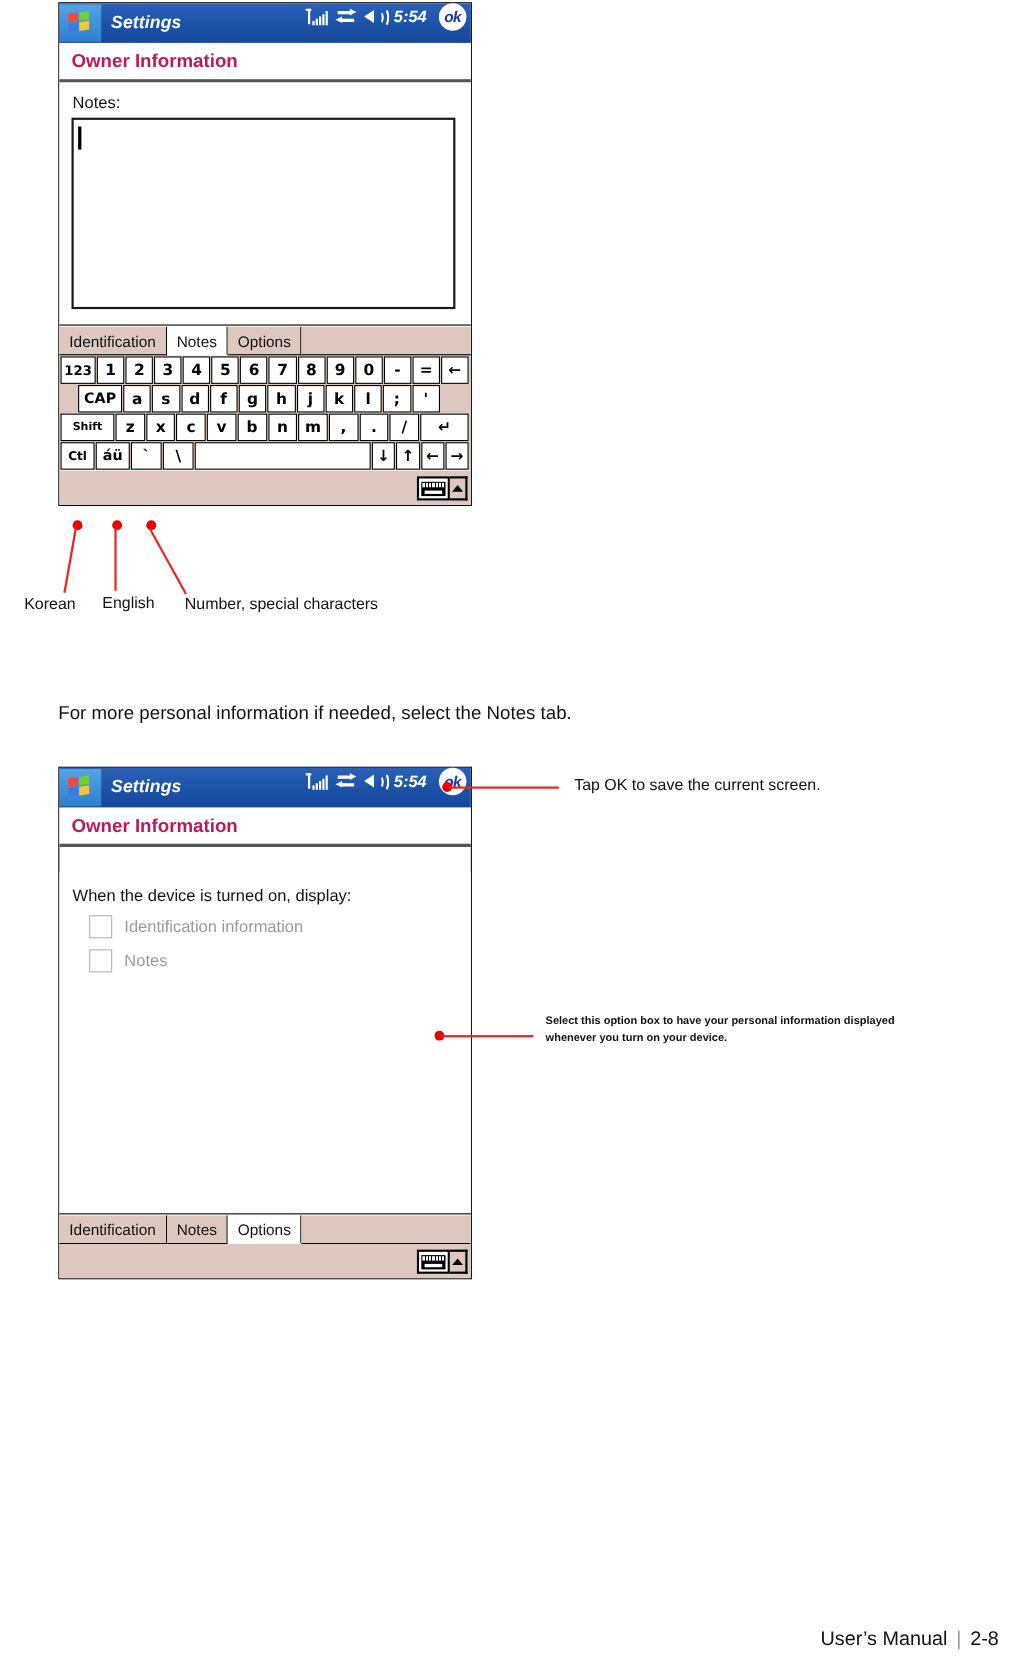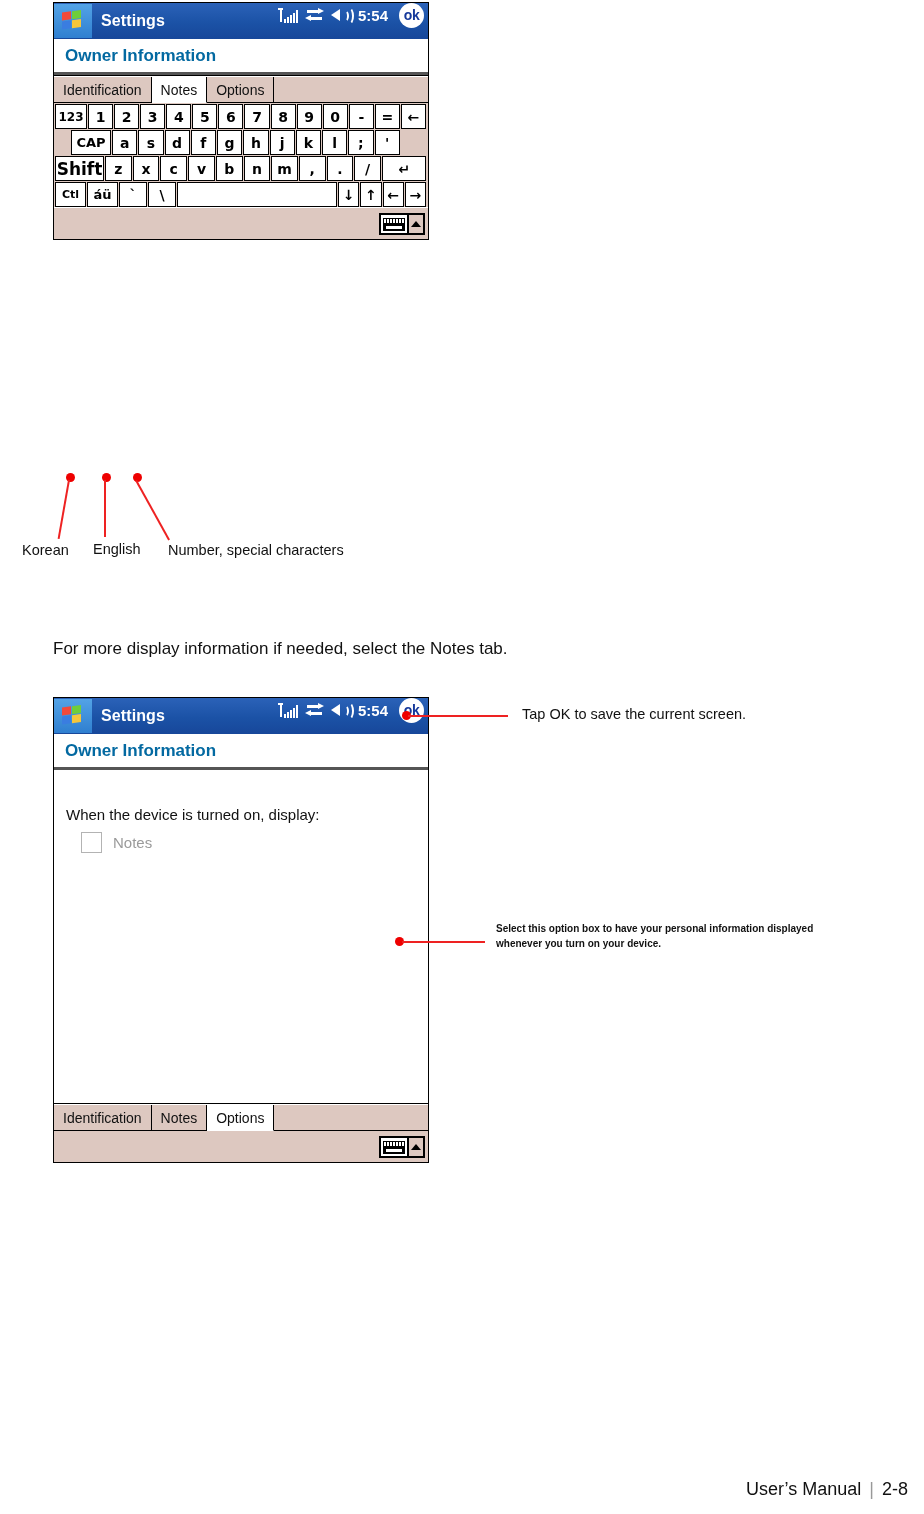--- a/index.html
+++ b/index.html
@@ -26,20 +26,21 @@
 
   
   .pda-titlebar {
     height: 36px;
     background: #1c55ad;
     background: linear-gradient(to bottom, #2b62b8 0%, #1b52a6 55%, #17479a 100%);
     display: flex;
     align-items: center;
     position: relative;
     box-sizing: border-box;
+    font-style: italic;
   }
   .start-btn {
     width: 38px;
     height: 34px;
     background: #2f7fd0;
     background: linear-gradient(to bottom, #53a3e6 0%, #2f7fd0 100%);
     display: flex;
     align-items: center;
     justify-content: center;
     flex: none;
@@ -168,21 +169,21 @@
     display: flex;
     align-items: center;
     justify-content: center;
     letter-spacing: -0.5px;
     margin-left: 4px;
     flex: none;
   }
 
   
   .pda-heading {
-    color: #0369a1;
+    color: #be185d;
     font-weight: bold;
     font-size: 17px;
     padding: 7px 0 6px 11px;
     border-bottom: 3px solid #555555;
     background: #ffffff;
   }
 
   
   .pda-body { background: #ffffff; }
 
@@ -279,21 +280,21 @@
     align-items: center;
     justify-content: center;
     box-sizing: border-box;
     flex: 1;
     min-width: 0;
     font-family: "DejaVu Sans", sans-serif;
   }
   .key.w-123  { flex: 0 0 32px; font-size: 12px; }
   .key.w-tab  { flex: 0 0 35px; font-size: 13px; }
   .key.w-cap  { flex: 0 0 40px; font-size: 13px; margin-left: 16px; }
-  .key.w-shift{ flex: 0 0 49px; font-size: 17px; }
+  .key.w-shift{ flex: 0 0 49px; font-size: 10px; }
   .key.w-ctl  { flex: 0 0 31px; font-size: 11px; }
   .key.w-au   { flex: 0 0 31px; font-size: 13px; }
   .key.w-enter{ flex: 0 0 44px; }
   .key.w-space{ flex: 0 0 160px; }
   .key.blank  { background: #ffffff; }
 
   
   .pda-taskbar {
     background: #ddc8c0;
     height: 30px;
@@ -421,20 +422,27 @@
           <span class="w1"></span>
           <span class="w2"></span>
         </div>
       <div class="clock">5:54</div>
       <div class="ok-btn">ok</div>
     </div>
   </div>
 
   <div class="pda-heading">Owner Information</div>
 
+  <div class="pda-body">
+    <div class="notes-label">Notes:</div>
+    <div class="notes-box">
+      <div class="caret"></div>
+    </div>
+    <div style="height:14px"></div>
+  </div>
 
   <div class="tabstrip">
     <div class="tab">Identification</div>
     <div class="tab active">Notes</div>
     <div class="tab">Options</div>
     <div class="tab filler"></div>
   </div>
 
   <div class="kb">
     <div class="kb-row">
@@ -510,21 +518,21 @@
 <div class="dot" style="left:133px; top:473px;"></div>
 
 <div class="lead" style="left:70px; top:480px; width:60px; transform:rotate(100deg);"></div>
 <div class="lead" style="left:106px; top:480px; width:57px; transform:rotate(90deg);"></div>
 <div class="lead" style="left:137px; top:480px; width:68px; transform:rotate(61deg);"></div>
 
 <div class="anno" style="left:0px; top:540px;padding-left:22px;">Korean</div>
 <div class="anno" style="left:93px; top:539px;">English</div>
 <div class="anno" style="left:168px; top:540px;">Number, special characters</div>
 
-<div class="bodytext" style="left:53px; top:639px;">For more display information if needed, select the Notes tab.</div>
+<div class="bodytext" style="left:53px; top:639px;">For more personal information if needed, select the Notes tab.</div>
 
 <div class="pda" id="pda2" style="left:53px; top:697px;">
 
   <div class="pda-titlebar">
     <div class="start-btn">
       <div class="winflag">
         <i></i>
           <i></i>
           <i></i>
           <i></i>
@@ -554,20 +562,24 @@
       <div class="ok-btn">ok</div>
     </div>
   </div>
 
   <div class="pda-heading">Owner Information</div>
 
   <div class="pda-body" style="height:310px;margin-top:23px;">
     <div class="when-text">When the device is turned on, display:</div>
     <div class="chk-row">
       <div class="chk-box"></div>
+      <div class="chk-label">Identification information</div>
+    </div>
+    <div class="chk-row">
+      <div class="chk-box"></div>
       <div class="chk-label">Notes</div>
     </div>
   </div>
 
   <div class="tabstrip">
     <div class="tab">Identification</div>
     <div class="tab">Notes</div>
     <div class="tab active">Options</div>
     <div class="tab filler"></div>
   </div>

